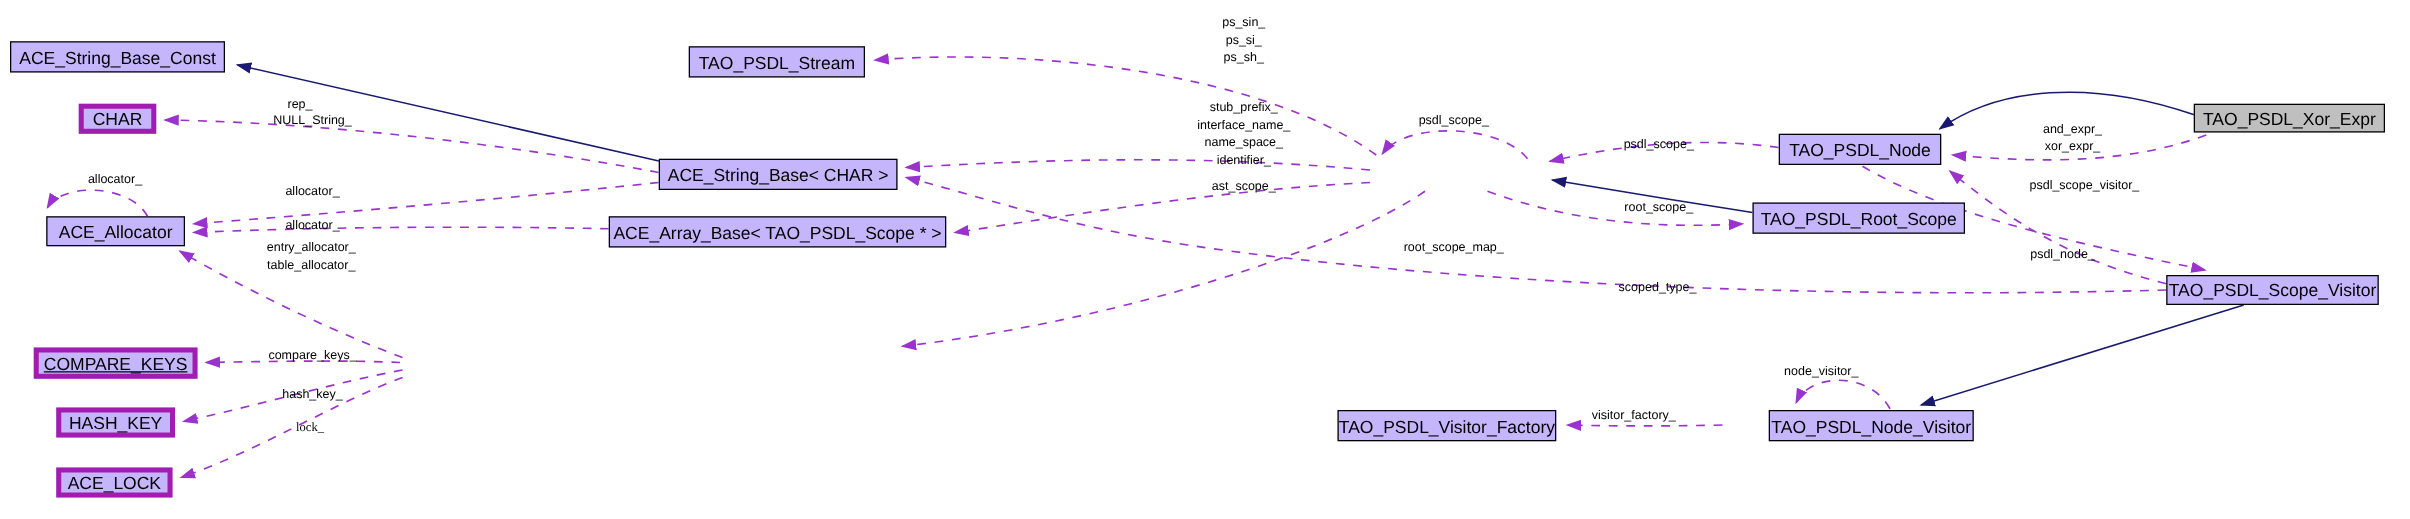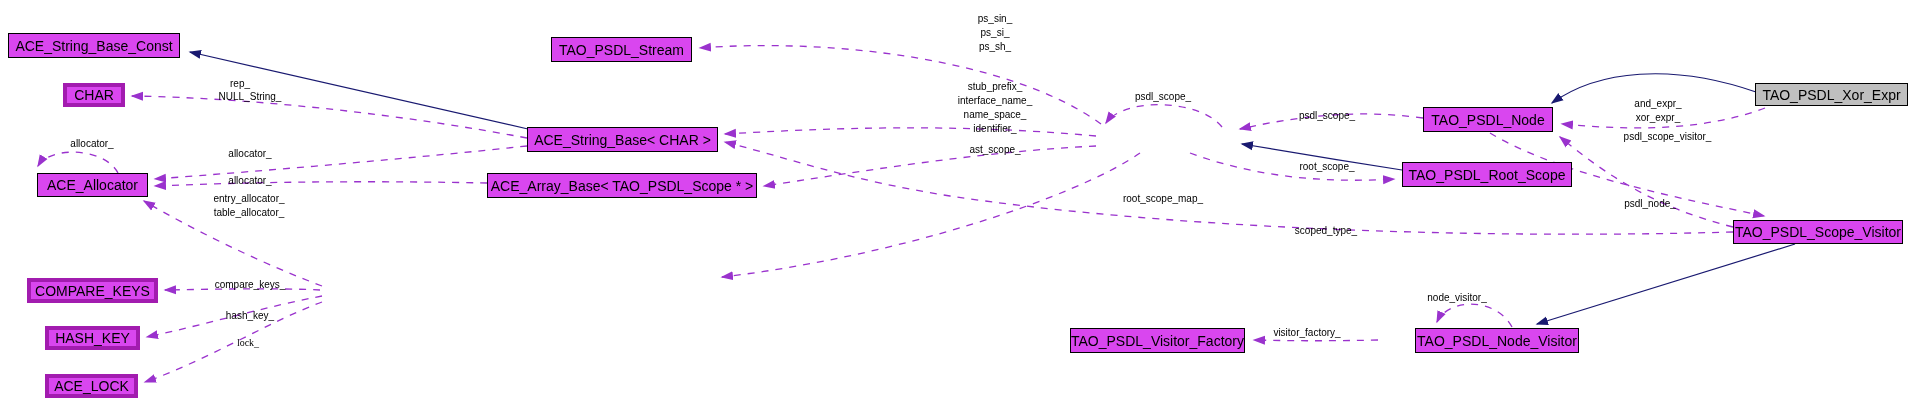--- a/index.html
+++ b/index.html
@@ -1,20 +1,20 @@
 <!DOCTYPE html>
 <html><head>
 <meta charset="utf-8">
 <style>
   html,body{margin:0;padding:0;background:#ffffff;}
   #canvas{position:relative;width:1928px;height:415px;background:#ffffff;overflow:hidden;
           font-family:"Liberation Sans","DejaVu Sans",sans-serif;}
   #edges{position:absolute;left:0;top:0;width:1928px;height:415px;}
   .node{position:absolute;display:flex;align-items:center;justify-content:center;
-        background:#d946ef;border:1px solid #000000;color:#000000;font-size:14px;
+        background:#c4b5fd;border:1px solid #000000;color:#000000;font-size:14px;
         white-space:nowrap;box-sizing:border-box;}
   .node.param{border:4px solid #a21caf;}
   .node.current{background:#bfbfbf;}
   .elabel{position:absolute;transform:translateX(-50%);color:#000000;font-size:10px;
           white-space:nowrap;line-height:13px;}
 </style>
 </head>
 <body>
 
 <div id="canvas">
@@ -57,21 +57,21 @@
       <path d="M 1490,133 C 1558,174 1678,198 1764,216" marker-end="url(#ap)"></path>
       <path d="M 1733,227 C 1648,206 1598,168 1560,137" marker-end="url(#ap)"></path>
       <path d="M 1512,327 C 1496,297 1448,298 1437,322" marker-end="url(#ap)"></path>
       <path d="M 1378,340 C 1335,341 1296,341 1254,340" marker-end="url(#ap)"></path>
     </g>
   </svg>
 
   <div class="node" style="left:8px;top:33px;width:172px;height:25px;">ACE_String_Base_Const</div>
   <div class="node param" style="left:63px;top:83px;width:62px;height:24px;">CHAR</div>
   <div class="node" style="left:37px;top:173px;width:111px;height:24px;">ACE_Allocator</div>
-  <div class="node param" style="left:27px;top:278px;width:131px;height:25px;">COMPARE_KEYS</div>
+  <div class="node param" style="left:27px;top:278px;width:131px;height:25px;text-decoration:underline;">COMPARE_KEYS</div>
   <div class="node param" style="left:45px;top:326px;width:95px;height:24px;">HASH_KEY</div>
   <div class="node param" style="left:45px;top:374px;width:93px;height:24px;">ACE_LOCK</div>
   <div class="node" style="left:551px;top:37px;width:141px;height:25px;">TAO_PSDL_Stream</div>
   <div class="node" style="left:487px;top:173px;width:270px;height:25px;">ACE_Array_Base&lt; TAO_PSDL_Scope * &gt;</div>
   <div class="node" style="left:527px;top:127px;width:191px;height:25px;">ACE_String_Base&lt; CHAR &gt;</div>
   <div class="node" style="left:1423px;top:107px;width:130px;height:25px;">TAO_PSDL_Node</div>
   <div class="node" style="left:1402px;top:162px;width:170px;height:25px;">TAO_PSDL_Root_Scope</div>
   <div class="node current" style="left:1755px;top:83px;width:153px;height:23px;">TAO_PSDL_Xor_Expr</div>
   <div class="node" style="left:1733px;top:220px;width:170px;height:24px;">TAO_PSDL_Scope_Visitor</div>
   <div class="node" style="left:1070px;top:328px;width:175px;height:25px;">TAO_PSDL_Visitor_Factory</div>
@@ -95,18 +95,18 @@
   <div class="elabel" style="left:995px;top:108px;">name_space_</div>
   <div class="elabel" style="left:995px;top:122px;">identifier_</div>
   <div class="elabel" style="left:995px;top:143px;">ast_scope_</div>
   <div class="elabel" style="left:1163px;top:90px;">psdl_scope_</div>
   <div class="elabel" style="left:1327px;top:109px;">psdl_scope_</div>
   <div class="elabel" style="left:1327px;top:160px;">root_scope_</div>
   <div class="elabel" style="left:1163px;top:192px;">root_scope_map_</div>
   <div class="elabel" style="left:1326px;top:224px;">scoped_type_</div>
   <div class="elabel" style="left:1658px;top:97px;">and_expr_</div>
   <div class="elabel" style="left:1658px;top:111px;">xor_expr_</div>
-  <div class="elabel" style="left:1650px;top:130px;padding-left:35px;">psdl_scope_visitor_</div>
+  <div class="elabel" style="left:1650px;top:142px;padding-left:35px;">psdl_scope_visitor_</div>
   <div class="elabel" style="left:1650px;top:197px;">psdl_node_</div>
   <div class="elabel" style="left:1457px;top:291px;">node_visitor_</div>
   <div class="elabel" style="left:1307px;top:326px;">visitor_factory_</div>
 
 </div>
 
 </body></html>

